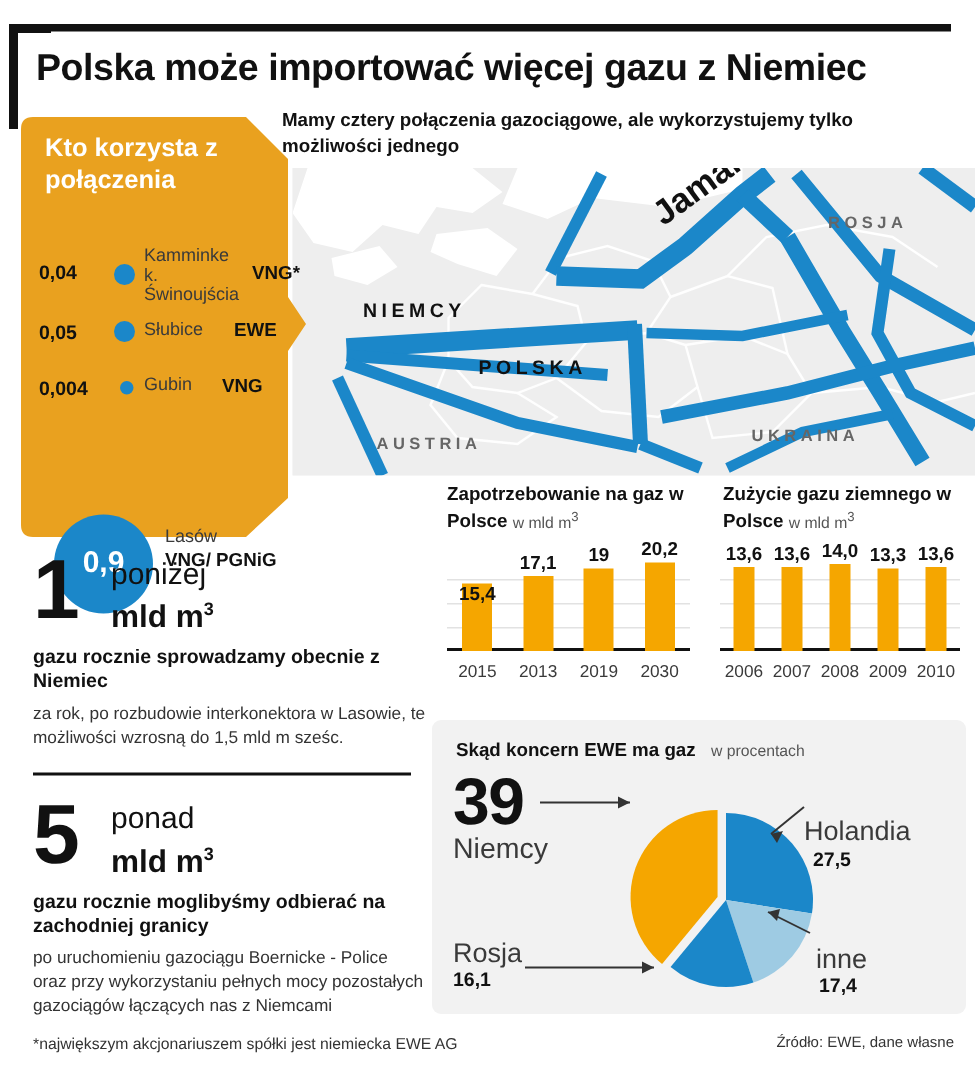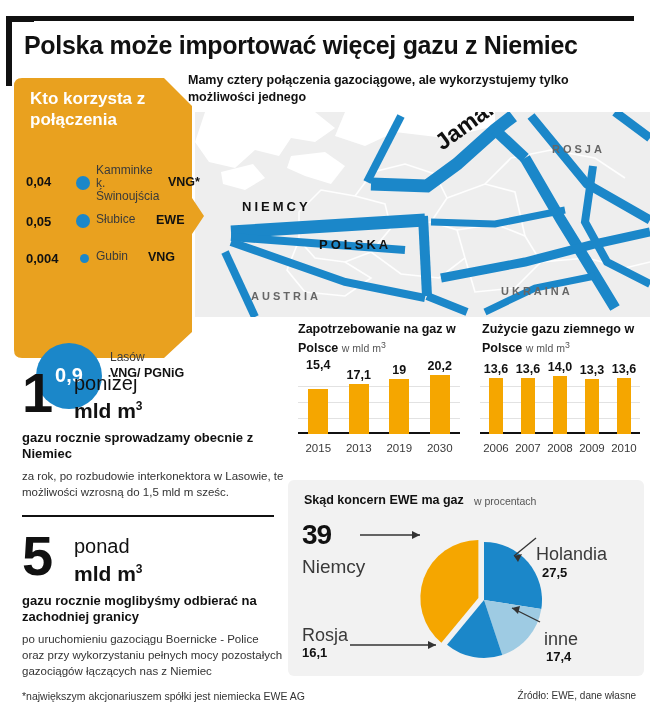--- a/index.html
+++ b/index.html
@@ -83,21 +83,21 @@
   .bar-val{position:absolute;font-size:12.5px;font-weight:bold;color:#111;text-align:center;}
   .x-tick{position:absolute;font-size:11.5px;color:#3a3a3a;text-align:center;}
 
   
   .pie-panel{position:absolute;left:288px;top:480px;width:356px;height:196px;background:#f2f2f2;border-radius:6px;}
   .pie-title{position:absolute;left:16px;top:13px;font-size:12.5px;font-weight:bold;color:#111;}
   .pie-unit{position:absolute;left:186px;top:15px;font-size:10.5px;color:#555;}
   .pie-svg{position:absolute;left:118px;top:50px;}
   .pv{position:absolute;font-size:13px;font-weight:bold;color:#111;margin-top:35px;}
   .pn{position:absolute;font-size:18px;color:#3a3a3a;}
-  .p39{position:absolute;left:14px;top:36px;font-size:28px;font-weight:bold;color:#111;letter-spacing:-1px;line-height:38px;}
+  .p39{position:absolute;left:14px;top:36px;font-size:44px;font-weight:bold;color:#111;letter-spacing:-1px;line-height:38px;}
   .pniemcy{position:absolute;left:14px;top:76px;font-size:19px;color:#3a3a3a;}
 </style>
 </head>
 <body>
 
 <div class="root">
 
   <div class="bracket-v"></div>
   <div class="bracket-h"></div>
   <div class="top-rule"></div>
@@ -201,21 +201,21 @@
     <span class="bold-line">gazu rocznie sprowadzamy obecnie z Niemiec</span>
     <span class="note" style="top:96px;">za rok, po rozbudowie interkonektora w Lasowie, te możliwości wzrosną do 1,5 mld m sześc.</span>
   </div>
   <div class="divider" style="top:515px;"></div>
 
   <div class="stat" style="top:535px;">
     <span class="num">5</span>
     <span class="w1">ponad</span>
     <span class="w2"><span>mld m<sup>3</sup></span></span>
     <span class="bold-line">gazu rocznie moglibyśmy odbierać na zachodniej granicy</span>
-    <span class="note" style="top:96px;">po uruchomieniu gazociągu Boernicke - Police oraz przy wykorzystaniu pełnych mocy pozostałych gazociągów łączących nas z Niemiec</span>
+    <span class="note" style="top:96px;">po uruchomieniu gazociągu Boernicke - Police oraz przy wykorzystaniu pełnych mocy pozostałych gazociągów łączących nas z Niemcami</span>
   </div>
 
   <div class="footnote">*największym akcjonariuszem spółki jest niemiecka EWE AG</div>
   <div class="source">Źródło: EWE, dane własne</div>
 
   <div class="chart" style="left:288px;top:318px;width:180px;height:140px;">
     <div class="chart-title">
       <span>Zapotrzebowanie na gaz w Polsce</span>
       <span class="chart-unit">w mld m<sup>3</sup></span>
     </div>
@@ -223,21 +223,21 @@
         <div class="grid-line" style="width: 162px; top: 16px;"></div>
         <div class="grid-line" style="width: 162px; top: 32px;"></div>
         <div class="grid-line" style="width: 162px; top: 48px;"></div>
         <div class="axis-line" style="width: 162px;"></div>
         <div class="bar" style="left: 10.125px; width: 20.25px; height: 44.8px; background: rgb(245, 166, 0);"></div>
         <div class="bar" style="left: 50.625px; width: 20.25px; height: 49.7455px; background: rgb(245, 166, 0);"></div>
         <div class="bar" style="left: 91.125px; width: 20.25px; height: 55.2727px; background: rgb(245, 166, 0);"></div>
         <div class="bar" style="left: 131.625px; width: 20.25px; height: 58.7636px; background: rgb(245, 166, 0);"></div>
       </div>
     <div id="xaxis0"></div>
-  <div class="bar-val" style="left: 11.125px; top: 40px; width: 38.25px; text-align: center;">15,4</div>
+  <div class="bar-val" style="left: 11.125px; top: 71px; width: 38.25px; text-align: center;">15,4</div>
       <div class="x-tick" style="left: 12.125px; top: 124px; width: 36.25px;">2015</div>
       <div class="bar-val" style="left: 51.625px; top: 50.2545px; width: 38.25px;">17,1</div>
       <div class="x-tick" style="left: 52.625px; top: 124px; width: 36.25px;">2013</div>
       <div class="bar-val" style="left: 92.125px; top: 44.7273px; width: 38.25px;">19</div>
       <div class="x-tick" style="left: 93.125px; top: 124px; width: 36.25px;">2019</div>
       <div class="bar-val" style="left: 132.625px; top: 41.2364px; width: 38.25px;">20,2</div>
       <div class="x-tick" style="left: 133.625px; top: 124px; width: 36.25px;">2030</div>
     </div>
 
   <div class="chart" style="left:472px;top:318px;width:176px;height:140px;">

